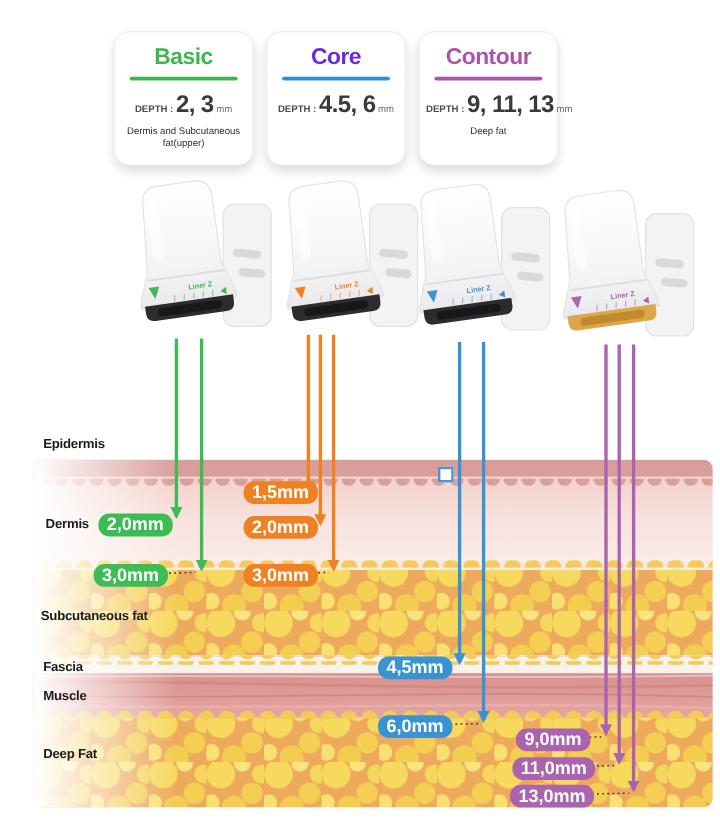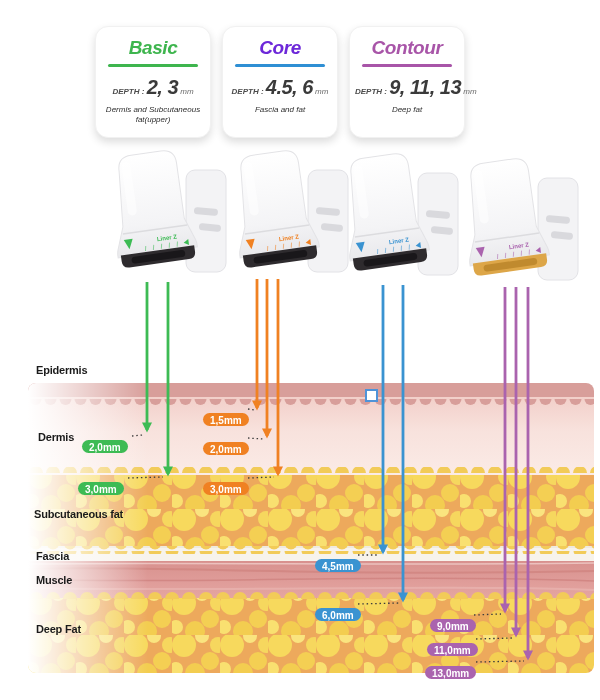--- a/index.html
+++ b/index.html
@@ -3,41 +3,41 @@
 <meta charset="utf-8">
 <style>
   html,body{margin:0;padding:0;background:#fff;}
   .stage{position:relative;width:600px;height:700px;background:#fff;overflow:hidden;
          font-family:"Liberation Sans",sans-serif;}
 
   
   .cards{position:absolute;left:95px;top:26px;width:500px;display:flex;gap:11px;}
   .card{width:116px;box-sizing:border-box;background:#fff;border:1px solid #f1f1f1;
         border-radius:13px;box-shadow:0 4px 9px rgba(0,0,0,.14);padding:11px 5px 12px;
-        text-align:center;font-style:italic;}
+        text-align:center;}
   .card-title{font-size:19px;font-weight:800;letter-spacing:-.4px;line-height:1;}
   .card-rule{height:2.5px;width:86%;margin:7px auto 9px;border-radius:2px;}
   .card-depth{font-size:8px;color:#4c4c4c;font-weight:bold;white-space:nowrap;}
   .card-depth .dv{font-size:20px;font-weight:800;color:#3a3a3a;letter-spacing:-.5px;}
   .card-depth .du{font-size:8px;color:#6a6a6a;font-weight:normal;}
   .card-desc{font-size:8px;color:#2e2e2e;line-height:1.3;margin-top:6px;min-height:20px;
              max-width:102px;margin-left:auto;margin-right:auto;}
 
   
   .device{position:absolute;}
 
   
   .skin-svg{position:absolute;left:28px;top:383px;}
   .skin-label{position:absolute;font-size:11px;font-weight:bold;color:#1b1b1b;
               letter-spacing:-.2px;z-index:6;}
 
   
   .arrows-svg{position:absolute;left:0;top:0;z-index:5;pointer-events:none;}
-  .badge{position:absolute;z-index:7;color:#fff;font-size:10px;font-weight:bold;
-         padding:2px 7px 0;border-radius:9px;line-height:1.1;letter-spacing:0;margin-top:12px;}
+  .badge{position:absolute;z-index:7;color:#fff;font-size:15px;font-weight:bold;
+         padding:2px 7px 0;border-radius:9px;line-height:1.1;letter-spacing:0;}
   .handle{position:absolute;left:365px;top:389px;width:9px;height:9px;z-index:8;
           background:#fff;border:2px solid #4f93d8;}
 </style>
 </head>
 <body>
 
 <div class="stage">
 
   <svg width="0" height="0" style="position:absolute" aria-hidden="true">
     <defs>
@@ -110,21 +110,20 @@
 
 
     <div class="card">
       <div class="card-title" style="color: #6d28d9;">Core</div>
       <div class="card-rule" style="background: rgb(47, 143, 212);"></div>
       <div class="card-depth">
         <span class="dl">DEPTH :</span>
         <span class="dv">4.5, 6</span>
         <span class="du">mm</span>
       </div>
-      <div class="card-desc">Fascia and fat</div>
     </div>
 
     <div class="card">
       <div class="card-title" style="color: rgb(168, 85, 168);">Contour</div>
       <div class="card-rule" style="background: rgb(168, 85, 168);"></div>
       <div class="card-depth">
         <span class="dl">DEPTH :</span>
         <span class="dv">9, 11, 13</span>
         <span class="du">mm</span>
       </div>

